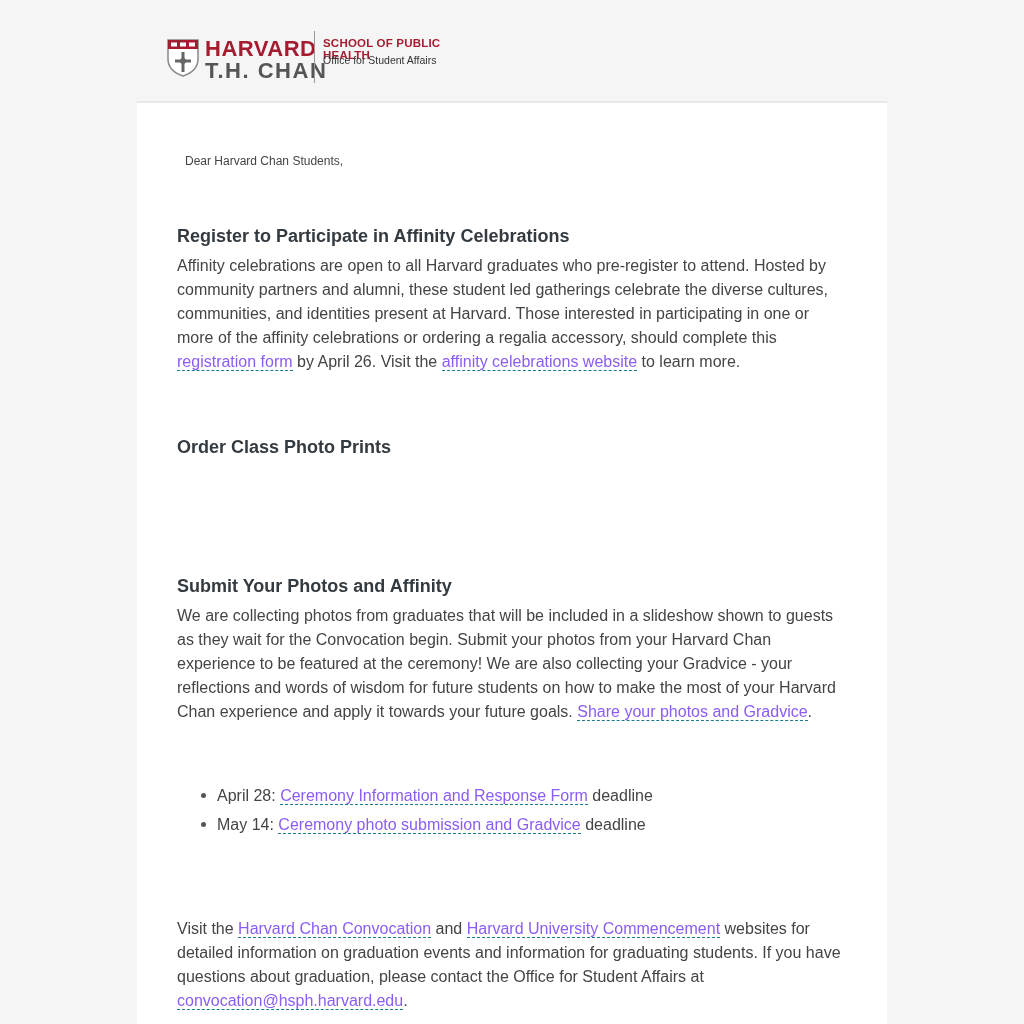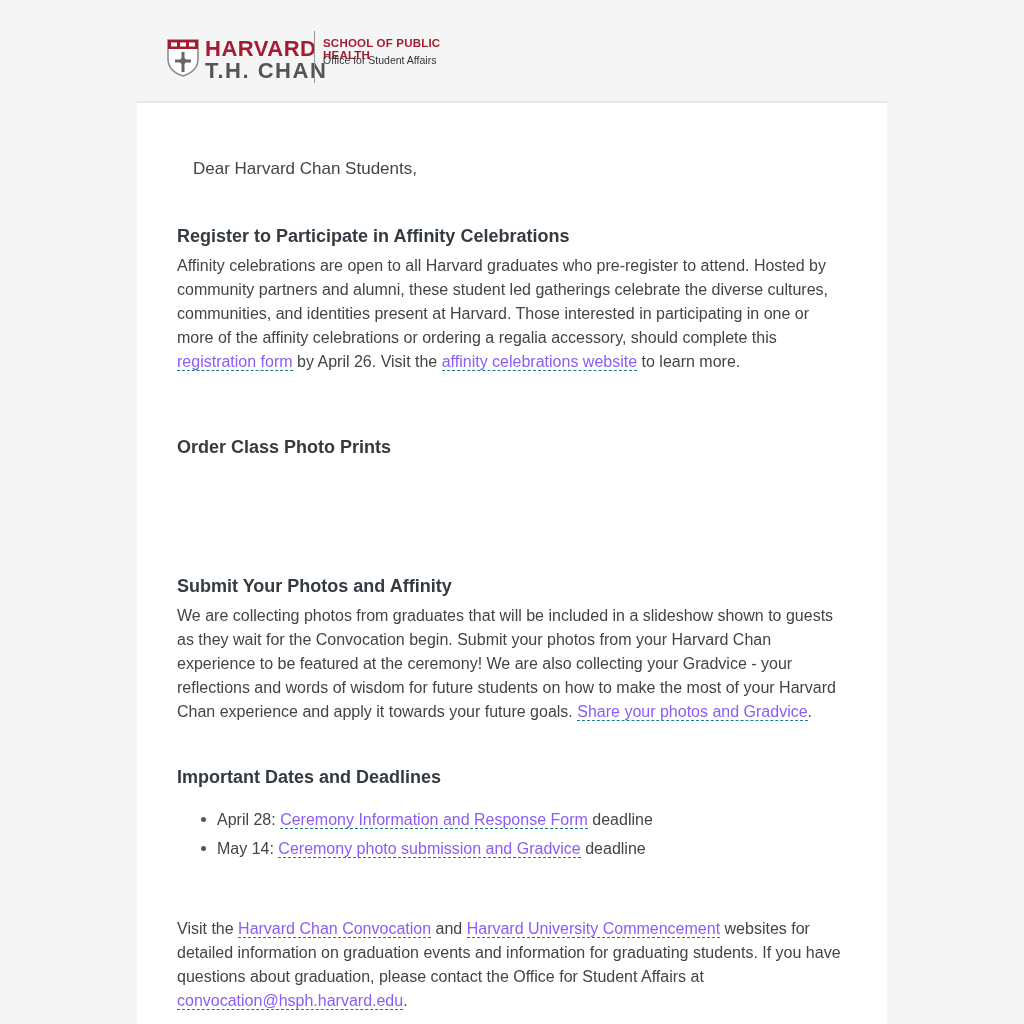--- a/index.html
+++ b/index.html
@@ -32,21 +32,21 @@
   }
   .logo-office {
     position: absolute; left: 156px; top: 23px;
     font-size: 10.5px; color: #333;
   }
   .card {
     position: absolute; left: 137px; top: 101px; width: 750px; height: 940px;
     background: #ffffff; border-top: 2px solid #e8e8e8;
   }
   .content { position: absolute; left: 40px; top: 0; width: 672px; }
-  .greeting { position: absolute; top: 38px; font-size: 17px; line-height: 24px; margin: 16px; }
+  .greeting { position: absolute; top: 38px; font-size: 12px; line-height: 24px; margin: 8px; }
   .section { position: absolute; left: 0; width: 672px; }
   h2 {
     margin: 0; font-size: 18px; line-height: 24px; font-weight: bold; color: #333a40;
   }
   p.body {
     margin: 6px 0 0 0; font-size: 16px; line-height: 24px; color: #444;
   }
   a.lnk {
     color: #8b5cf6; text-decoration: none; border-bottom: 1px dashed #1b7a8c;
   }
@@ -93,21 +93,20 @@
     <div class="section" style="top:332px;">
       <h2>Order Class Photo Prints</h2>
     </div>
 
     <div class="section" style="top:471px;">
       <h2>Submit Your Photos and Affinity</h2>
       <p class="body"><span>We are collecting photos from graduates that will be included in a slideshow shown to guests as they wait for the Convocation begin. Submit your photos from your Harvard Chan experience to be featured at the ceremony! We are also collecting your Gradvice - your reflections and words of wisdom for future students on how to make the most of your Harvard Chan experience and apply it towards your future goals. </span><a class="lnk" href="#">Share your photos and Gradvice</a><span>.</span></p>
     </div>
 
     <div class="section" style="top:662px;">
-      <h2>Important Dates and Deadlines</h2>
       <ul class="dates">
         <li><span class="bullet"></span><span>April 28: </span><a class="lnk" href="#">Ceremony Information and Response Form</a><span> deadline</span></li>
         <li><span class="bullet"></span><span>May 14: </span><a class="lnk" href="#">Ceremony photo submission and Gradvice</a><span> deadline</span></li>
       </ul>
     </div>
 
     <p class="closing" style="top:814px;"><span>Visit the </span><a class="lnk" href="#">Harvard Chan Convocation</a><span> and </span><a class="lnk" href="#">Harvard University Commencement</a><span> websites for detailed information on graduation events and information for graduating students. If you have questions about graduation, please contact the Office for Student Affairs at </span><a class="lnk" href="#">convocation@hsph.harvard.edu</a><span>.</span></p>
   </div>
 </div>
 

